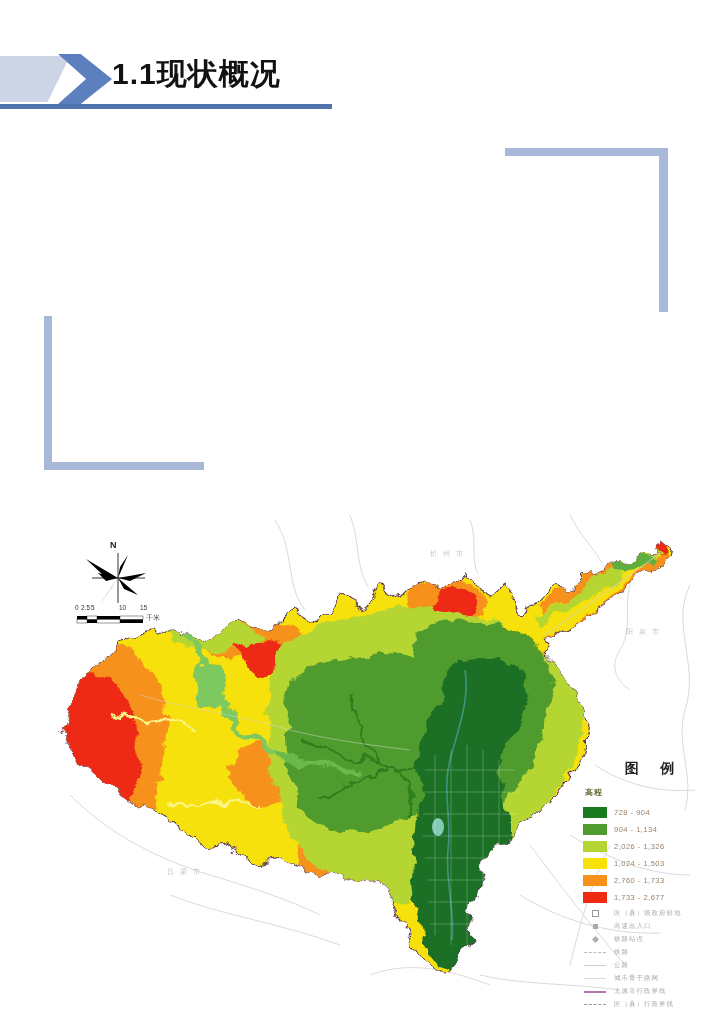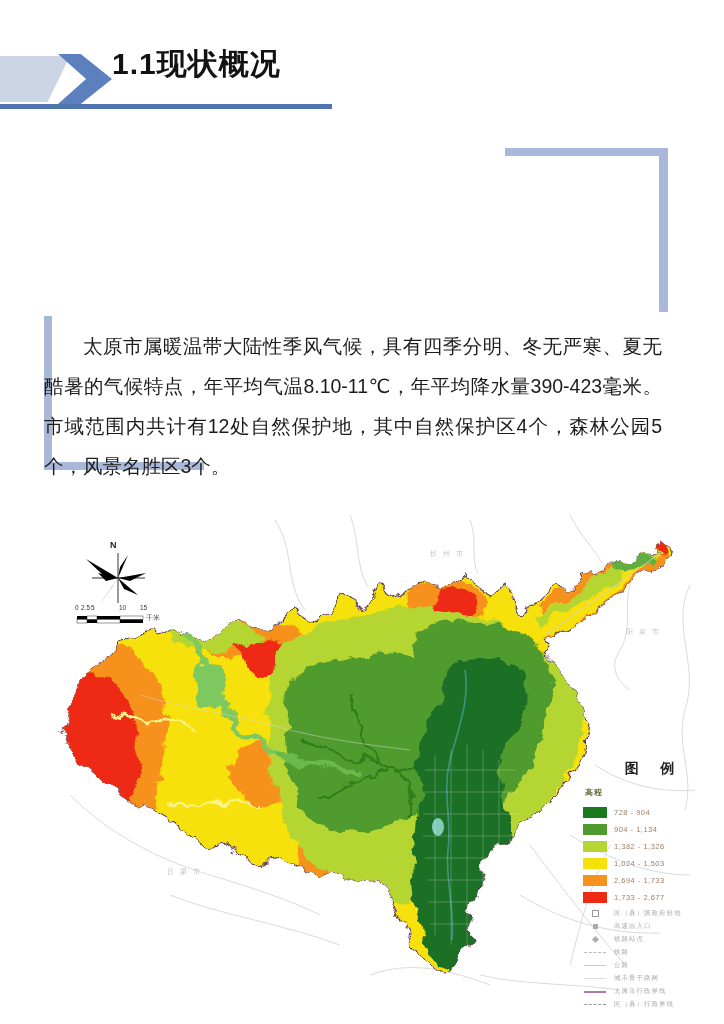--- a/index.html
+++ b/index.html
@@ -3,21 +3,21 @@
 <meta charset="utf-8">
 <style>
   html,body{margin:0;padding:0;background:#fff;}
   .page{position:relative;width:724px;height:1024px;background:#fff;overflow:hidden;
         font-family:"Liberation Sans","DejaVu Sans",sans-serif;}
   
   .hdr-light{position:absolute;left:0;top:56px;width:70px;height:46px;background:#ccd5e6;
              clip-path:polygon(0 0,100% 0,68% 100%,0 100%);}
   .hdr-chevron{position:absolute;left:58px;top:54px;width:54px;height:50px;background:#5b80bd;
              clip-path:polygon(0 0,42% 0,100% 50%,42% 100%,0 100%,52% 50%);}
-  .hdr-title{position:absolute;left:112px;top:44px;font-size:30px;font-weight:bold;color:#121212;
+  .hdr-title{position:absolute;left:112px;top:54px;font-size:30px;font-weight:bold;color:#121212;
              letter-spacing:1px;}
   .hdr-rule{position:absolute;left:0;top:104px;width:332px;height:5px;background:#4f74ae;}
   
   .para{position:absolute;left:44px;width:618px;font-size:19.5px;line-height:40px;color:#1c1c1c;
         text-align:justify;}
   .para.p1{top:172px;text-indent:2.3em;}
   .para.p2{top:326px;text-indent:2em;}
   .deco{position:absolute;background:#a9b8d8;}
   .deco.p1-h{left:505px;top:148px;width:163px;height:8px;}
   .deco.p1-v{left:659px;top:148px;width:9px;height:164px;}
@@ -58,21 +58,20 @@
   <div class="hdr-light"></div>
   <div class="hdr-chevron"></div>
   <div class="hdr-title">1.1现状概况</div>
   <div class="hdr-rule"></div>
 
   <div class="deco p1-h"></div>
   <div class="deco p1-v"></div>
   <div class="deco p2-v"></div>
   <div class="deco p2-h"></div>
 
-  <div class="para p2">太原市属暖温带大陆性季风气候，具有四季分明、冬无严寒、夏无酷暑的气候特点，年平均气温8.10-11℃，年平均降水量390-423毫米。市域范围内共计有12处自然保护地，其中自然保护区4个，森林公园5个，风景名胜区3个。</div>
 
   <div class="map">
     <svg width="660" height="500" viewBox="0 0 660 500">
       <defs>
         <filter id="terr" x="-15%" y="-15%" width="130%" height="130%">
           <feTurbulence type="fractalNoise" baseFrequency="0.045" numOctaves="4" seed="11" result="n"></feTurbulence>
           <feDisplacementMap in="SourceGraphic" in2="n" scale="20" xChannelSelector="R" yChannelSelector="G"></feDisplacementMap>
         </filter>
         <path id="bnd" d="M12,225 L28,175 48,145 80,125 120,113 155,125 185,107 218,117 245,92 268,107 292,79 312,93 332,70 352,85 372,65 395,77 418,60 438,83 455,73 470,97 490,85 505,72 520,75 535,60 550,63 565,48 580,50 592,38 605,40 612,27 620,33 618,42 605,52 590,62 575,72 560,85 545,92 530,105 515,112 500,125 490,135 505,150 518,168 530,190 540,212 535,235 525,258 508,275 480,305 440,335 428,365 420,395 422,425 405,450 385,455 368,440 355,415 345,390 332,363 315,370 295,358 272,362 250,350 228,343 202,347 178,330 155,333 132,317 110,300 88,290 65,273 45,257 28,243 Z"></path>
         <clipPath id="cb">
@@ -225,29 +224,29 @@
     <div class="lg-row">
       <div class="lg-sw" style="background: rgb(26, 122, 31);"></div>
       <div class="lg-rng">728 - 904</div>
       </div>
     <div class="lg-row">
       <div class="lg-sw" style="background: rgb(79, 155, 45);"></div>
       <div class="lg-rng">904 - 1,134</div>
       </div>
     <div class="lg-row">
       <div class="lg-sw" style="background: rgb(181, 214, 50);"></div>
-      <div class="lg-rng">1,382 - 1,326</div>
+      <div class="lg-rng">2,026 - 1,326</div>
       </div>
     <div class="lg-row">
       <div class="lg-sw" style="background: rgb(246, 225, 10);"></div>
       <div class="lg-rng">1,024 - 1,503</div>
       </div>
     <div class="lg-row">
       <div class="lg-sw" style="background: rgb(246, 146, 28);"></div>
-      <div class="lg-rng">2,694 - 1,733</div>
+      <div class="lg-rng">2,760 - 1,733</div>
       </div>
     <div class="lg-row">
       <div class="lg-sw" style="background: rgb(238, 42, 18);"></div>
       <div class="lg-rng">1,733 - 2,677</div>
       </div>
 
     <div class="lg-sym">
       <div class="lg-ic">
           <div class="ic-sq-o"></div>
         </div>

